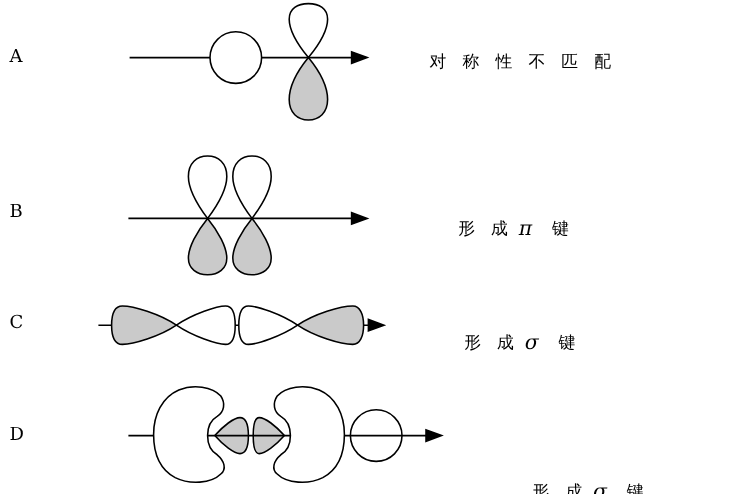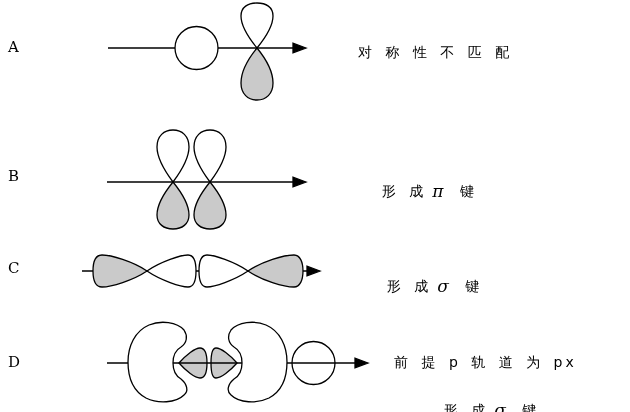--- a/index.html
+++ b/index.html
@@ -87,19 +87,18 @@
   <div class="cap" style="left:340px; top:167px">
     <span>形 成</span><span class="sym">π</span><span> 键</span>
   </div>
 
   <div class="cap" style="left:358px; top:44px">对 称 性 不 匹 配</div>
 
   <div class="cap" style="left:345px; top:262px">
     <span>形 成</span><span class="sym">σ</span><span> 键</span>
   </div>
 
-  <div class="cap" style="left:394px; top:354px">前 提 p 轨 道 为 px</div>
 
   <div class="cap" style="left:402px; top:386px">
     <span>形 成</span><span class="sym">σ</span><span> 键</span>
   </div>
 
 </div>
 
 </body></html>

